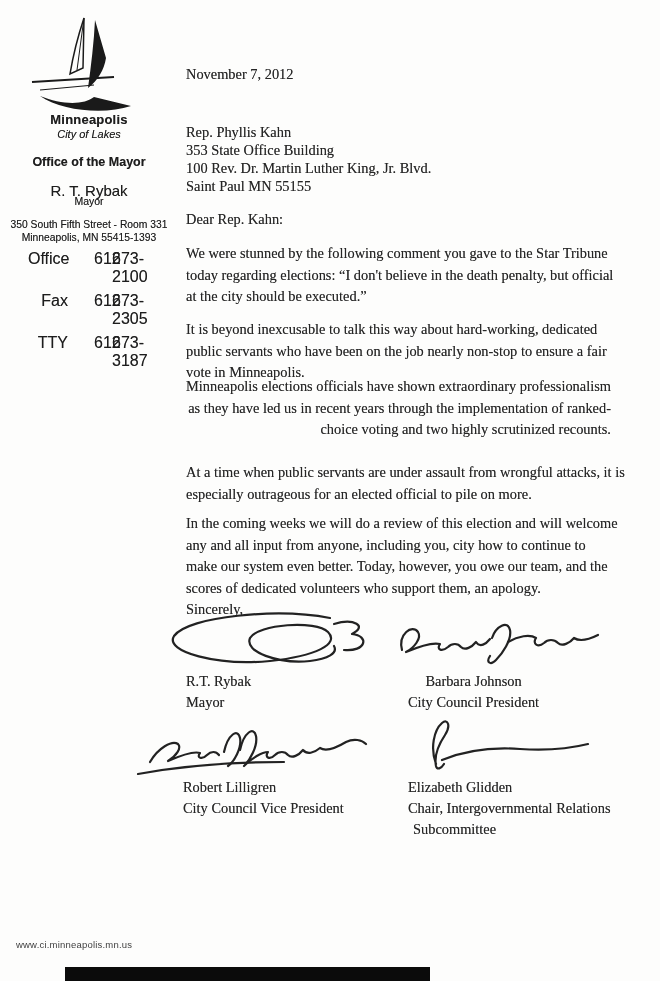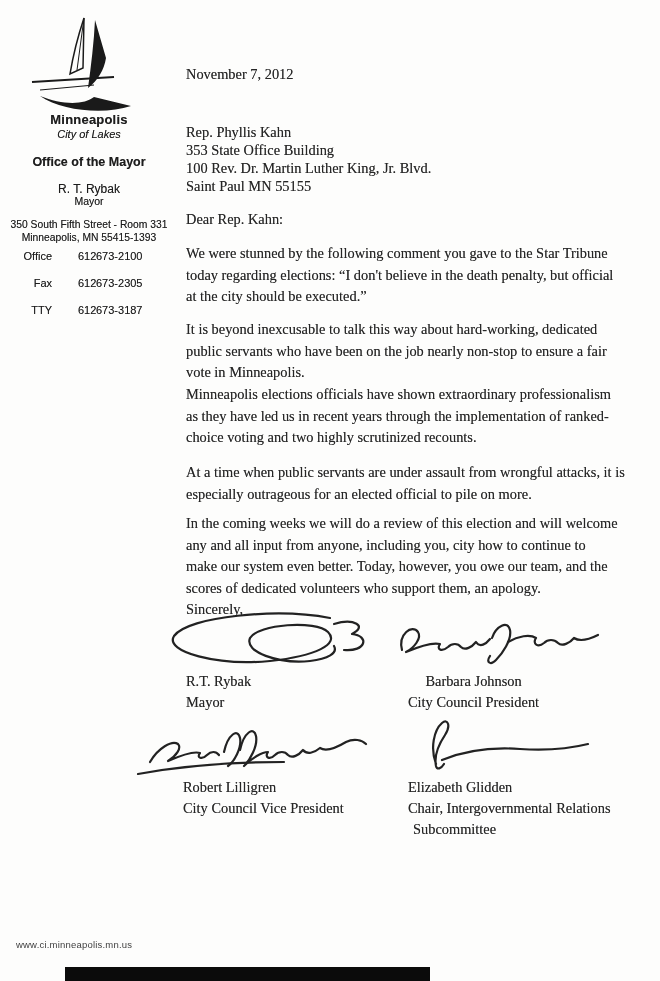--- a/index.html
+++ b/index.html
@@ -8,36 +8,36 @@
     font-family:"Liberation Serif",serif;color:#262626;overflow:hidden;
     text-shadow:0 0 .6px rgba(40,40,40,.55);
   }
   
   .letterhead{position:absolute;left:0;top:0;width:178px;text-align:center;
     font-family:"Liberation Sans",sans-serif;color:#1d1d1d;}
   .logo{position:absolute;left:28px;top:14px;width:125px;height:100px;}
   .lh-city{position:absolute;left:0;top:112px;width:178px;font-weight:bold;font-size:13px;letter-spacing:.2px;}
   .lh-tag{position:absolute;left:0;top:128px;width:178px;font-style:italic;font-size:11px;}
   .lh-office{position:absolute;left:0;top:155px;width:178px;font-weight:bold;font-size:12.5px;}
-  .lh-name{position:absolute;left:0;top:182px;width:178px;font-size:12px;}
+  .lh-name{position:absolute;left:0;top:182px;width:178px;font-size:15px;}
   .lh-title{position:absolute;left:0;top:195px;width:178px;font-size:10.5px;}
   .lh-addr{position:absolute;left:0;top:218px;width:178px;font-size:10.3px;line-height:13px;}
-  .phones{position:absolute;left:12px;top:250px;display:grid;grid-template-columns:46px 32px 66px;row-gap:15px;font-size:11px;}
+  .phones{position:absolute;left:28px;top:250px;display:grid;grid-template-columns:46px 32px 66px;row-gap:6px;font-size:16px;}
   .ph-label{text-align:right;padding-right:6px;}
   .ph-area{text-align:right;margin-left:20px;}
   .ph-num{text-align:left;padding-left:6px;}
   
   .letter{position:absolute;left:186px;top:0;width:470px;font-size:14.4px;}
   .blk{position:absolute;left:0;}
   .ln{white-space:nowrap;}
   .date{top:66px;}
   .recipient{top:123px;line-height:18px;}
   .salutation{top:211px;}
   .para{line-height:21.7px;font-family:Liberation Serif, serif;}
-  .p1{top:243px;} .p2{top:319px;} .p3{top:384px;} .p4{top:462px;} .p5{top:513px;}
+  .p1{top:243px;} .p2{top:319px;} .p3{top:376px;text-align:right;} .p4{top:462px;} .p5{top:513px;}
   .closing{top:601px;}
   .sig{position:absolute;pointer-events:none;}
   .sig path{fill:none;stroke:#222;stroke-width:2.2;stroke-linecap:round;stroke-linejoin:round;}
   .sig-rybak{left:-28px;top:606px;width:240px;height:72px;}
   .sig-johnson{left:210px;top:616px;width:205px;height:52px;}
   .sig-lilligren{left:-50px;top:722px;width:235px;height:62px;}
   .sig-glidden{left:220px;top:718px;width:200px;height:58px;}
   .signame{line-height:21px;}
   .sn-rybak{top:671px;left:0;}
   .sn-johnson{top:671px;left:222px;text-align:center;}

